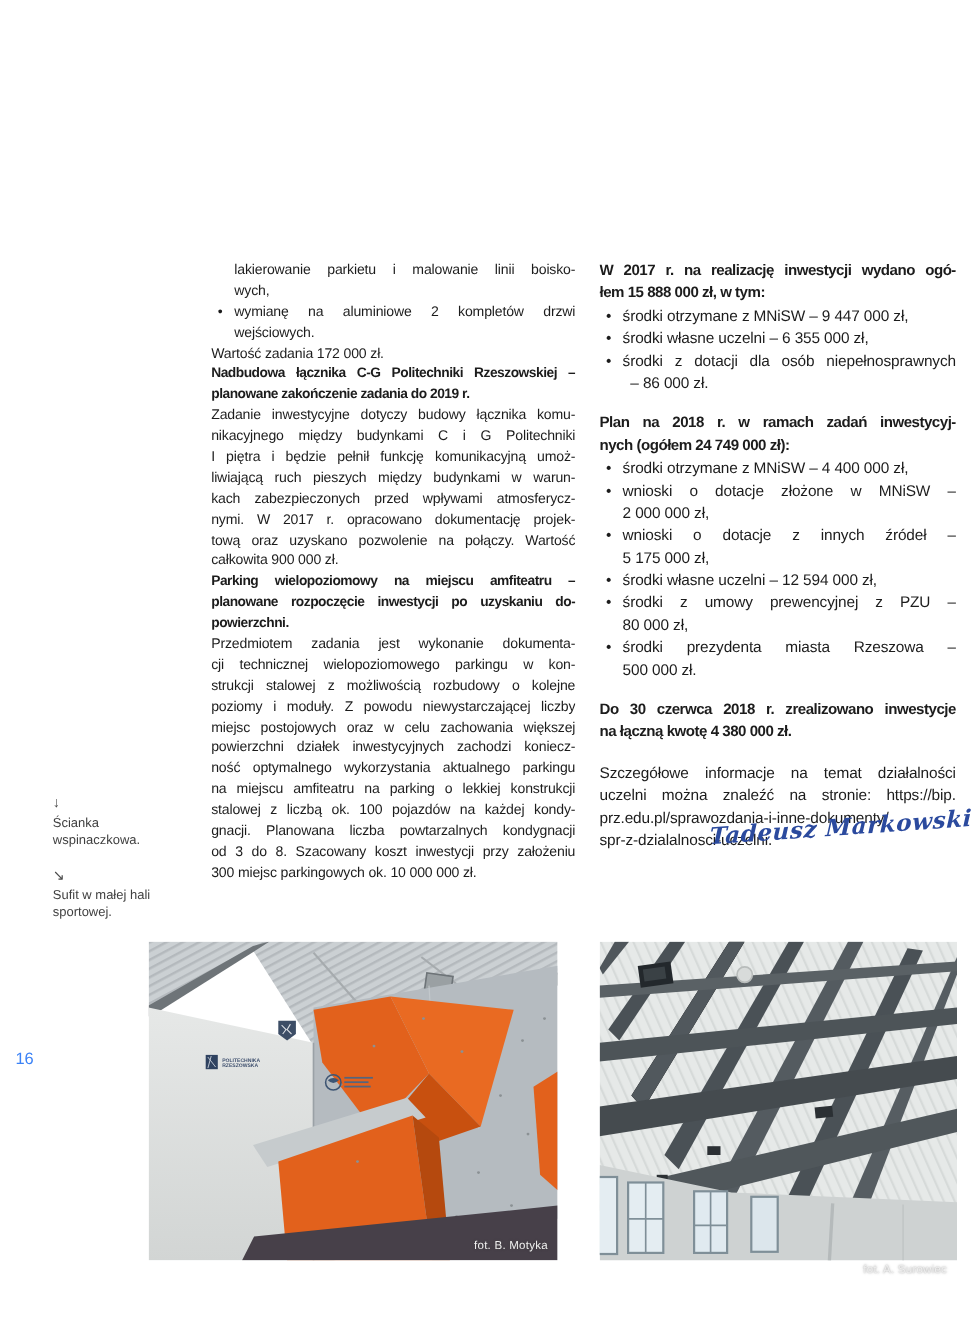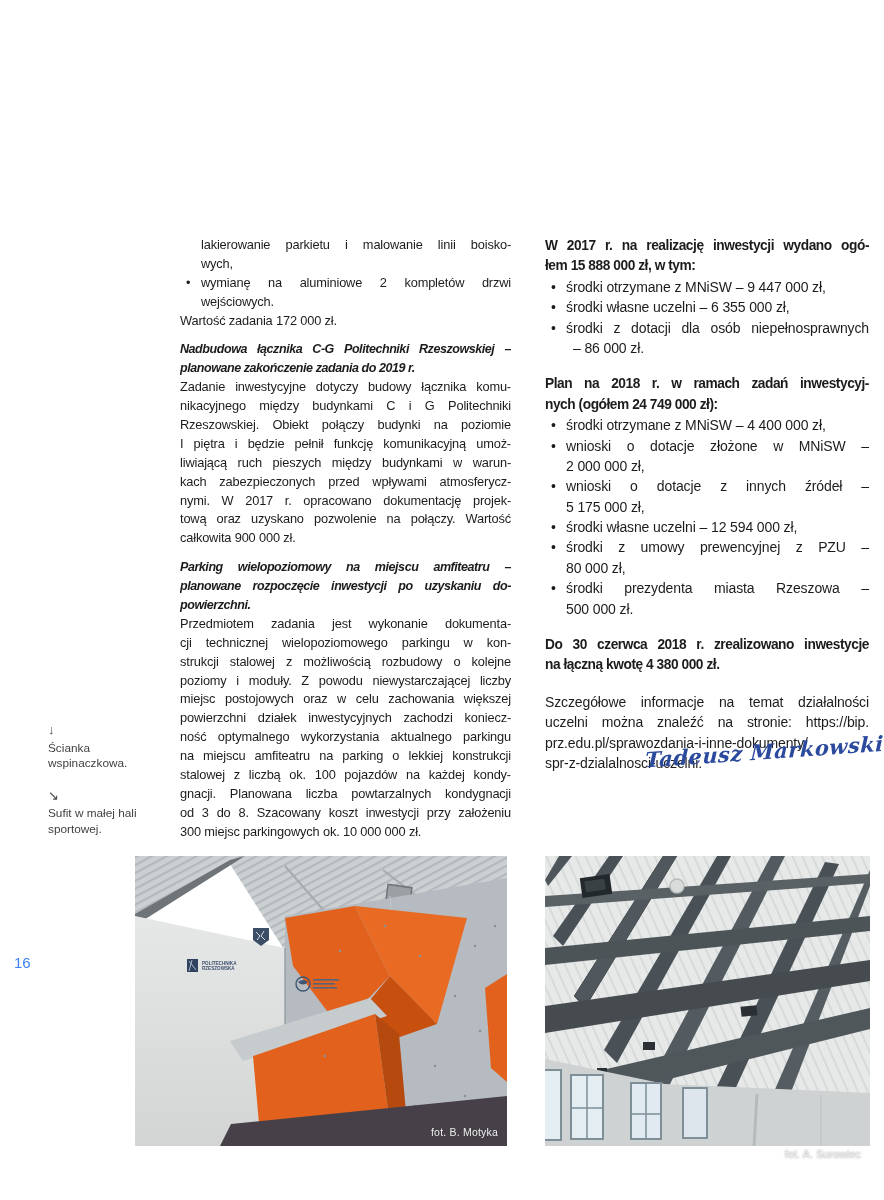--- a/index.html
+++ b/index.html
@@ -1,22 +1,22 @@
 <!DOCTYPE html>
 <html><head>
 <meta charset="utf-8">
 <style>
   html,body{margin:0;padding:0;background:#ffffff;}
   .page{position:relative;width:884px;height:1200px;background:#ffffff;overflow:hidden;
         font-family:"Liberation Sans",sans-serif;color:#1c1c1c;}
   
   .col{position:absolute;top:236px;}
-  .col-left{left:180px;width:331px;font-size:12.8px;line-height:18.9px;letter-spacing:-0.15px;}
+  .col-left{left:192px;width:331px;font-size:12.8px;line-height:18.9px;letter-spacing:-0.15px;}
   .col-right{left:545px;width:324px;font-size:14px;line-height:20.4px;letter-spacing:-0.12px;}
-  .col-left .block.gap{margin-top:10px;font-style:italic;}
+  .col-left .block.gap{}
   .col-right .block.gap{margin-top:16px;}
   .block.b{font-weight:700;font-size:0.98em;letter-spacing:-0.45px;}
   .line{position:relative;text-align:justify;text-align-last:justify;overflow:hidden;}
   .col-left .line{height:18.9px;}
   .col-right .line{height:20.4px;}
   .line.last{text-align-last:left;}
   .line.li{padding-left:21px;}
   .line.cont{padding-left:21px;}
   .line.cont2{padding-left:28px;}
   .bullet{position:absolute;left:6px;top:0;}
@@ -65,21 +65,20 @@
         <div class="line cont last">wejściowych.</div>
         <div class="line last">Wartość zadania 172 000 zł.</div>
       </div>
       <div class="block b gap">
         <div class="line">Nadbudowa łącznika C-G Politechniki Rzeszowskiej –</div>
         <div class="line last">planowane zakończenie zadania do 2019 r.</div>
       </div>
       <div class="block">
         <div class="line">Zadanie inwestycyjne dotyczy budowy łącznika komu-</div>
         <div class="line">nikacyjnego między budynkami C i G Politechniki</div>
-        <div class="line">Rzeszowskiej. Obiekt połączy budynki na poziomie</div>
         <div class="line">I piętra i będzie pełnił funkcję komunikacyjną umoż-</div>
         <div class="line">liwiającą ruch pieszych między budynkami w warun-</div>
         <div class="line">kach zabezpieczonych przed wpływami atmosferycz-</div>
         <div class="line">nymi. W 2017 r. opracowano dokumentację projek-</div>
         <div class="line">tową oraz uzyskano pozwolenie na połączy. Wartość</div>
         <div class="line last">całkowita 900 000 zł.</div>
       </div>
       <div class="block b gap">
         <div class="line">Parking wielopoziomowy na miejscu amfiteatru –</div>
         <div class="line">planowane rozpoczęcie inwestycji po uzyskaniu do-</div>

